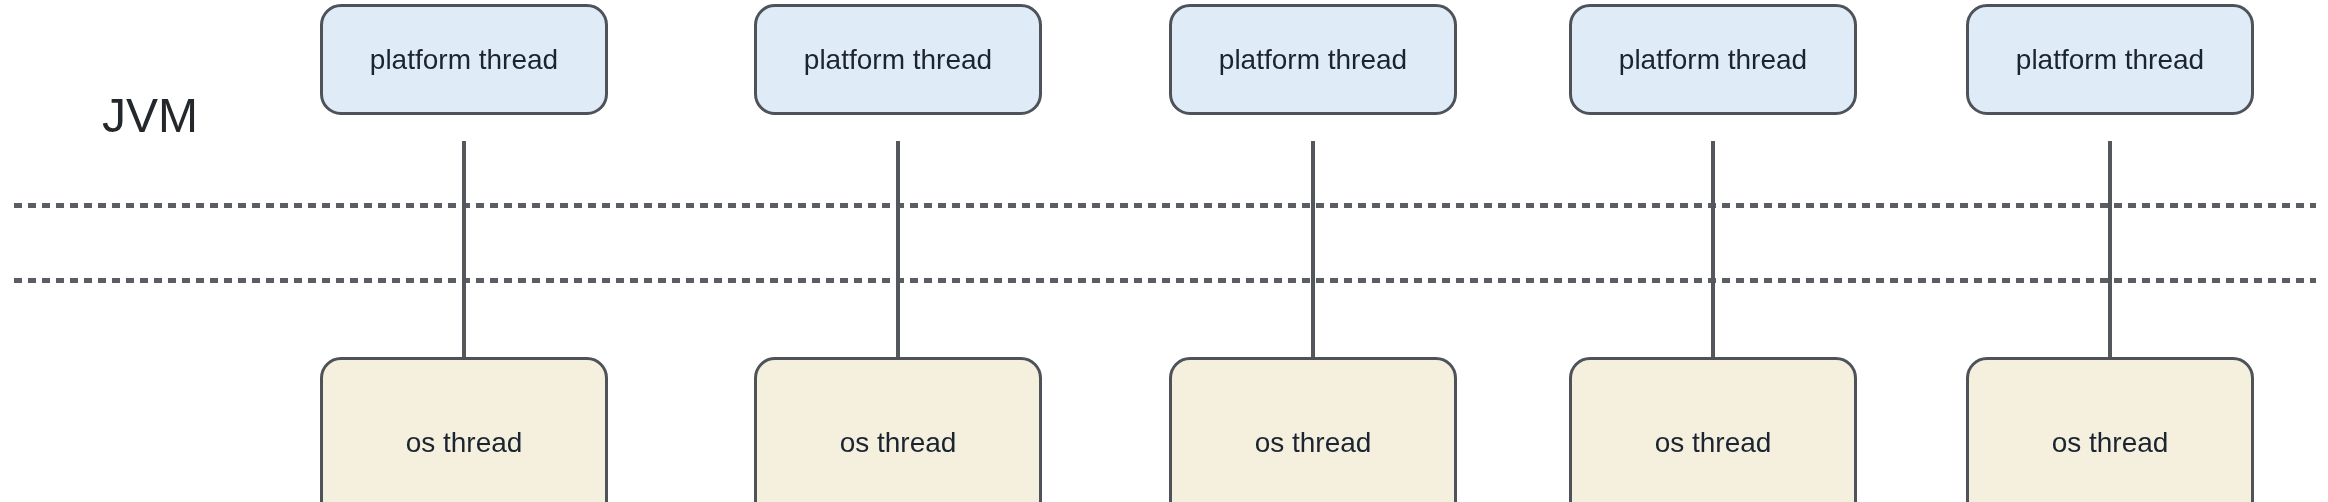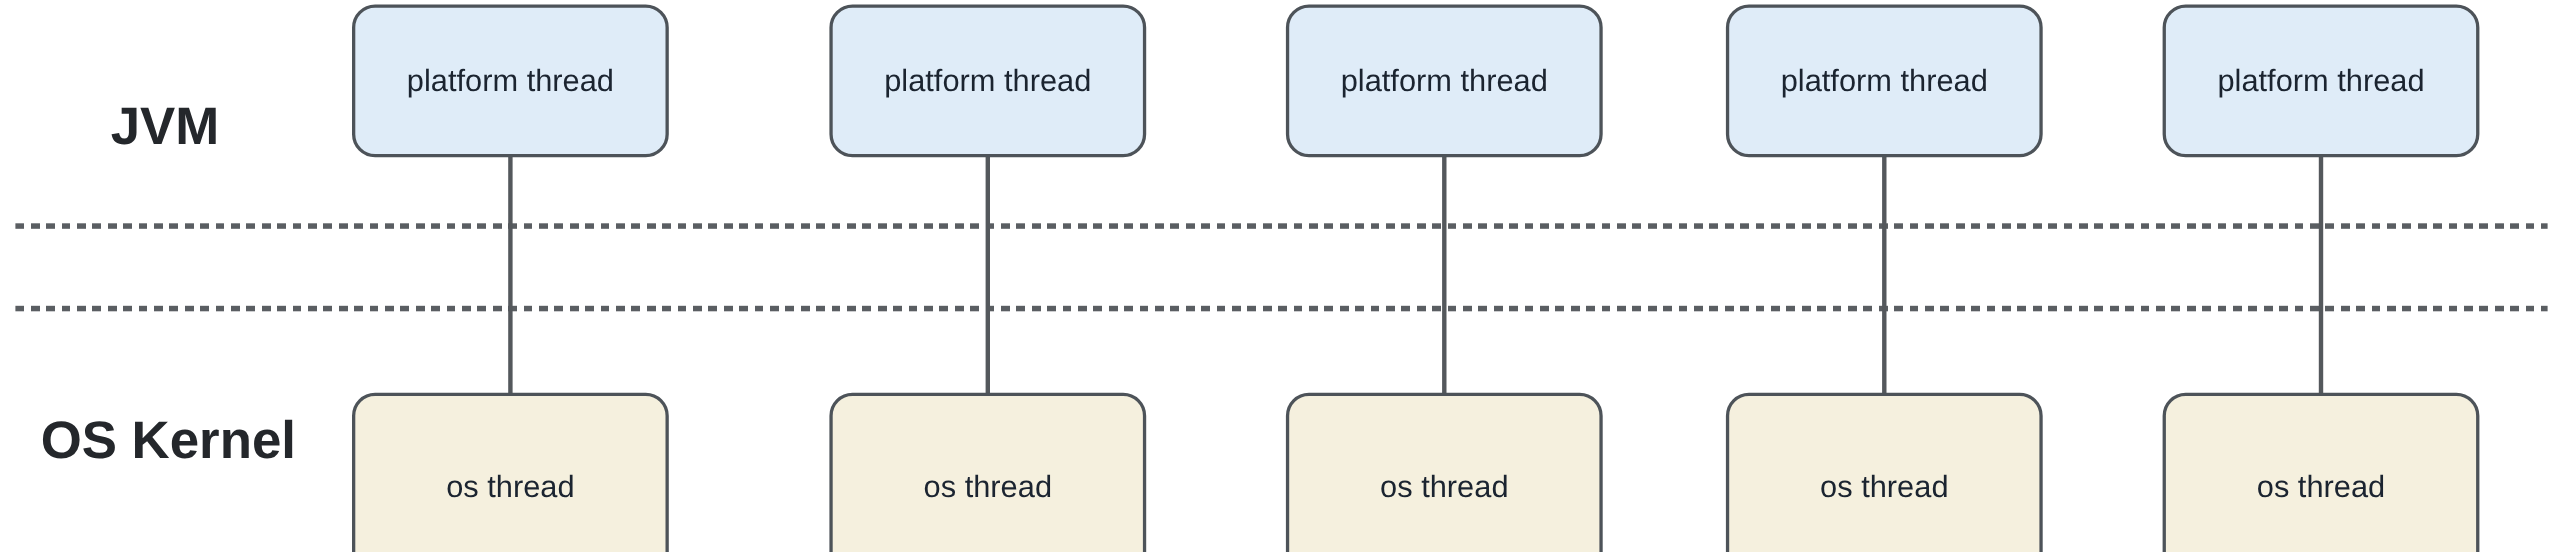--- a/index.html
+++ b/index.html
@@ -13,21 +13,21 @@
     position: relative;
     width: 2328px;
     height: 502px;
     background: var(--background, #ffffff);
     overflow: hidden;
   }
 
   .region-label {
     position: absolute;
     transform: translate(-50%, -50%);
-    font-weight: 700;
+    font-weight: 400;
     font-size: 48px;
     line-height: 1;
     color: var(--label-text, #24272b);
     white-space: nowrap;
   }
   .region-label.jvm { left: 150px; top: 116px; }
   .region-label.oskernel { left: 153px; top: 401px; }
 
   .dashed-line {
     position: absolute;
@@ -70,21 +70,21 @@
     display: flex;
     align-items: center;
     justify-content: center;
     font-size: 28px;
     color: var(--box-text, #1b2430);
     box-sizing: border-box;
     white-space: nowrap;
   }
   .box.platform {
     top: 4px;
-    height: 139px;
+    height: 111px;
     background: var(--platform-box-fill, #dfecf8);
   }
   .box.os {
     top: 357px;
     height: 172px;
     background: var(--os-box-fill, #f5f0de);
   }
 
   .watermark {
     position: absolute;
@@ -95,21 +95,20 @@
     letter-spacing: 1px;
     white-space: nowrap;
   }
 </style>
 </head>
 <body>
 
 <div class="canvas">
   <div class="region-label jvm">JVM</div>
 
-  <div class="region-label oskernel">OS Kernel</div>
 
   <div class="dashed-line line1"></div>
 
   <div class="dashed-line line2"></div>
 
   <div class="columns-layer">
   <div class="column" style="left: 320px;">
     <div class="connector"></div>
     <div class="box platform">
       <span>platform thread</span>

